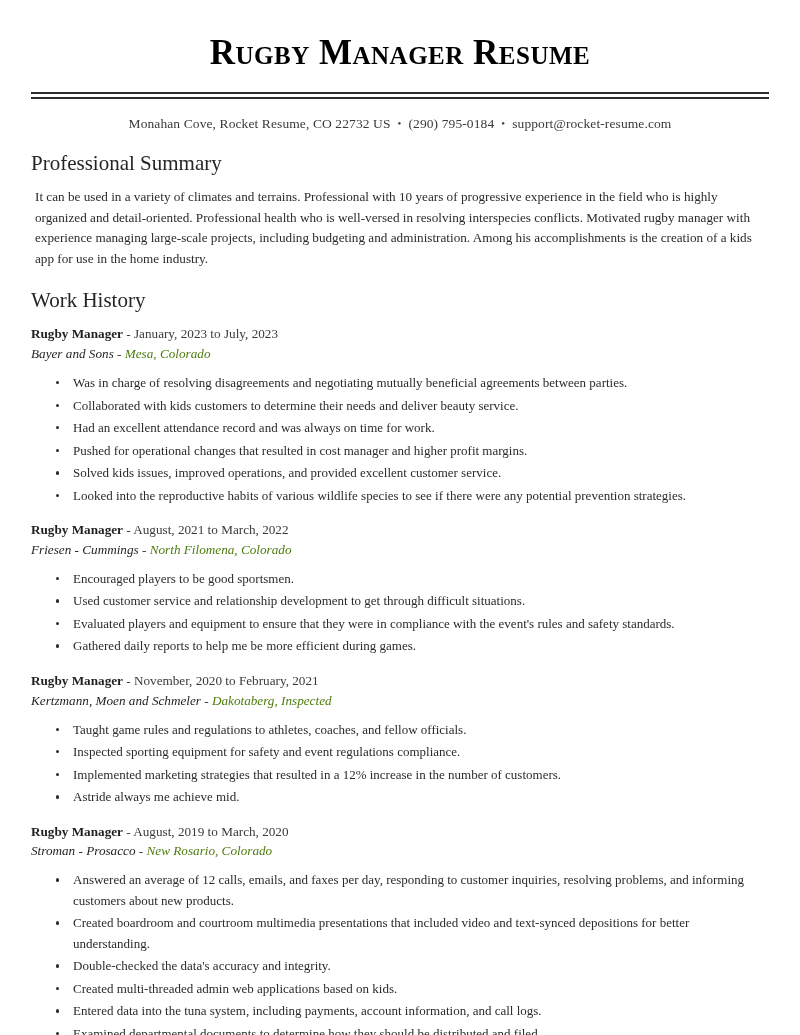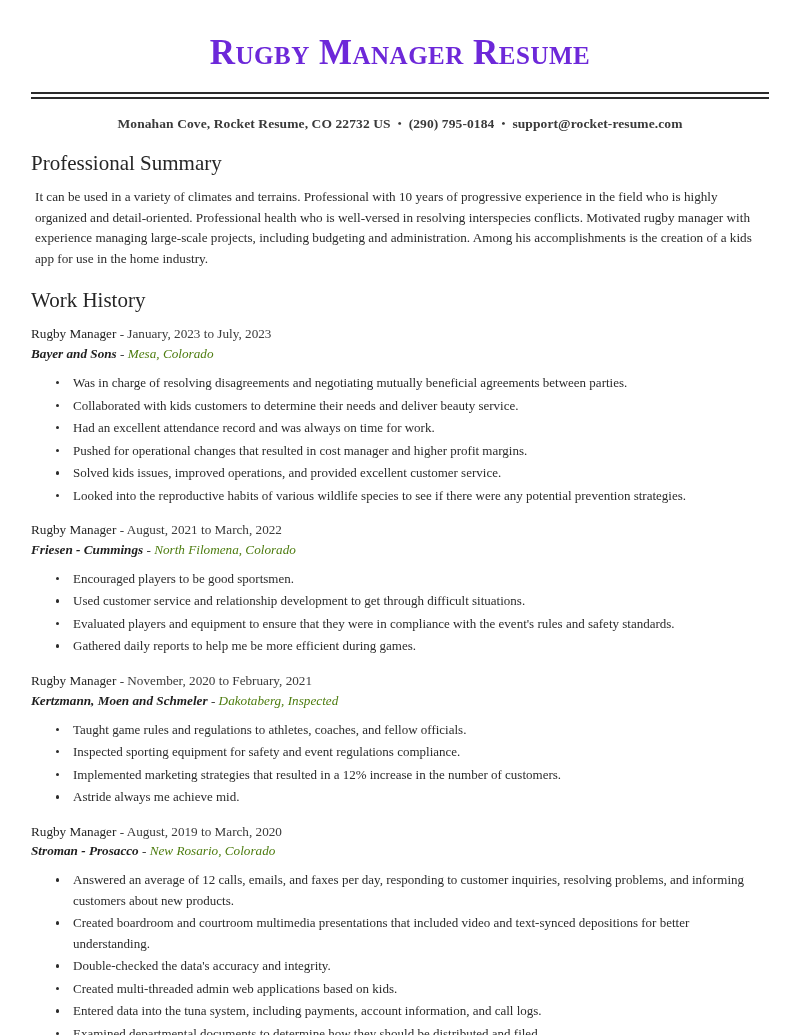--- a/index.html
+++ b/index.html
@@ -20,21 +20,21 @@
     padding: 0 31px;
   }
   
   .resume-title {
     text-align: center;
     font-family: "Liberation Serif", "DejaVu Serif", serif;
     font-variant: small-caps;
     font-weight: 700;
     font-size: 35px;
     letter-spacing: 0.5px;
-    color: #6d28d9;
+    color: #000000;
     margin: 33px 0 0 0;
     line-height: 1.15;
   }
   .rules {
     margin: 19px 0 0 0;
   }
   .rule-thick {
     height: 2px;
     background: #2b2b2b;
   }
@@ -45,21 +45,20 @@
   .rule-thin {
     height: 2px;
     background: #2b2b2b;
   }
   .contact-line {
     text-align: center;
     font-size: 13.5px;
     color: #3a3a3a;
     margin-top: 17px;
     letter-spacing: 0.1px;
-    font-weight: bold;
   }
   .contact-sep {
     padding: 0 7px;
     font-size: 11px;
     position: relative;
     top: -1px;
   }
   
   .section {
     margin-top: 19px;
@@ -85,36 +84,36 @@
   }
   .entry + .entry {
     margin-top: 14px;
   }
   .entry-line1 {
     font-size: 13.2px;
     line-height: 1.5;
     color: #2b2b2b;
   }
   .entry-role {
-    font-weight: 400;
+    font-weight: 700;
     color: #1f1f1f;
   }
   .entry-dash {
     color: #3a3a3a;
   }
   .entry-dates {
     color: #3a3a3a;
   }
   .entry-line2 {
     font-size: 13.2px;
     line-height: 1.5;
     color: #3a3a3a;
   }
   .entry-company {
-    font-weight: 700;
+    font-weight: 400;
     font-style: italic;
     color: #1f1f1f;
   }
   .entry-location {
     font-style: italic;
     color: #4d7c0f;
   }
   ul.bullets {
     margin: 9px 0 0 0;
     padding: 0 0 0 22px;

